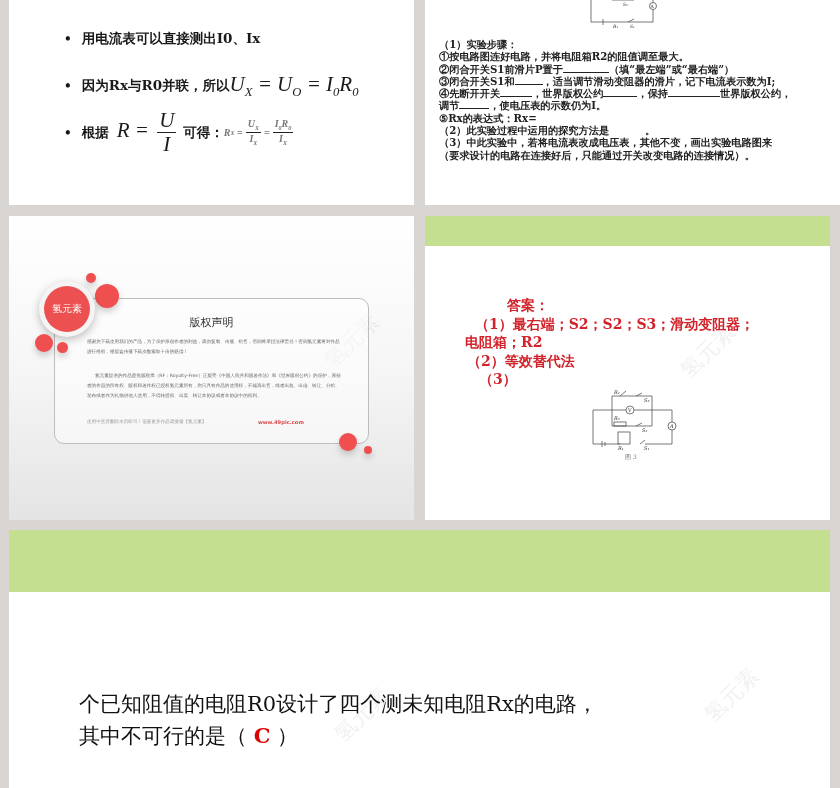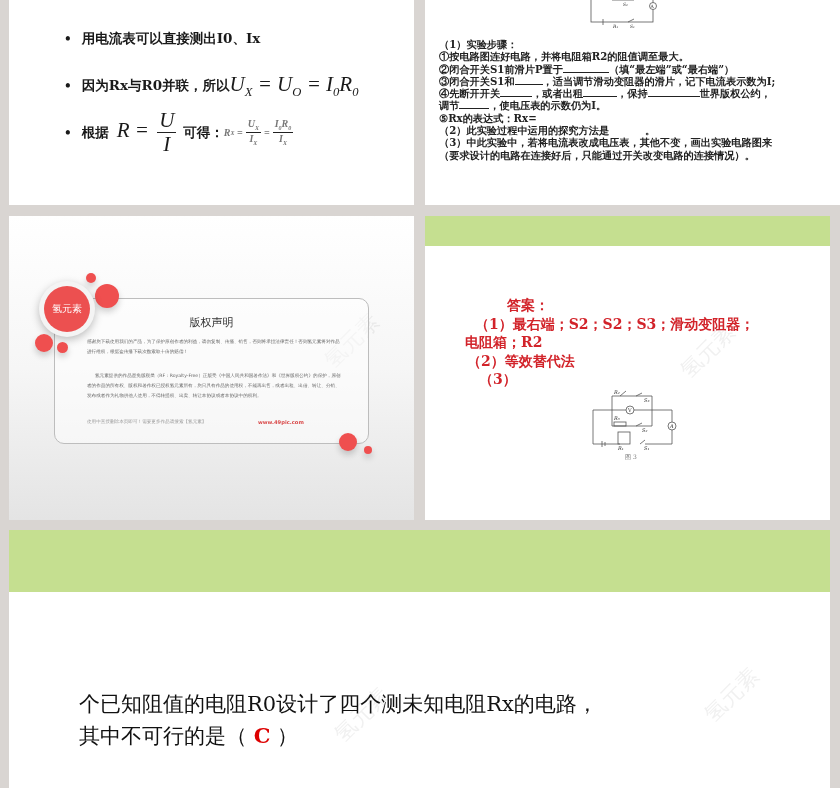--- a/index.html
+++ b/index.html
@@ -112,21 +112,21 @@
   <div class="s2-text">
     <div class="ln">（1）实验步骤：</div>
     <div class="ln">①按电路图连好电路，并将电阻箱R2的阻值调至最大。</div>
     <div class="ln">
       <span>②闭合开关S1前滑片P置于</span><span class="blank" style="width:46px;"></span><span>（填“最左端”或“最右端”）</span>
     </div>
     <div class="ln">
       <span>③闭合开关S1和</span><span class="blank" style="width:28px;"></span><span>，适当调节滑动变阻器的滑片，记下电流表示数为I;</span>
     </div>
     <div class="ln">
-      <span>④先断开开关</span><span class="blank" style="width:32px;"></span><span>，或者出租</span><span class="blank" style="width:34px;"></span><span>，保持</span><span class="blank" style="width:52px;"></span><span>世界版权公约，</span>
+      <span>④先断开开关</span><span class="blank" style="width:32px;"></span><span>，世界版权公约</span><span class="blank" style="width:34px;"></span><span>，保持</span><span class="blank" style="width:52px;"></span><span>世界版权公约，</span>
     </div>
     <div class="ln">
       <span>调节</span><span class="blank" style="width:30px;"></span><span>，使电压表的示数仍为I。</span>
     </div>
     <div class="ln">⑤Rx的表达式：Rx=</div>
     <div class="ln">
       <span>（2）此实验过程中运用的探究方法是</span><span style="display:inline-block; width:36px;"></span><span>。</span>
     </div>
     <div class="ln">（3）中此实验中，若将电流表改成电压表，其他不变，画出实验电路图来</div>
     <div class="ln">（要求设计的电路在连接好后，只能通过开关改变电路的连接情况）。</div>

